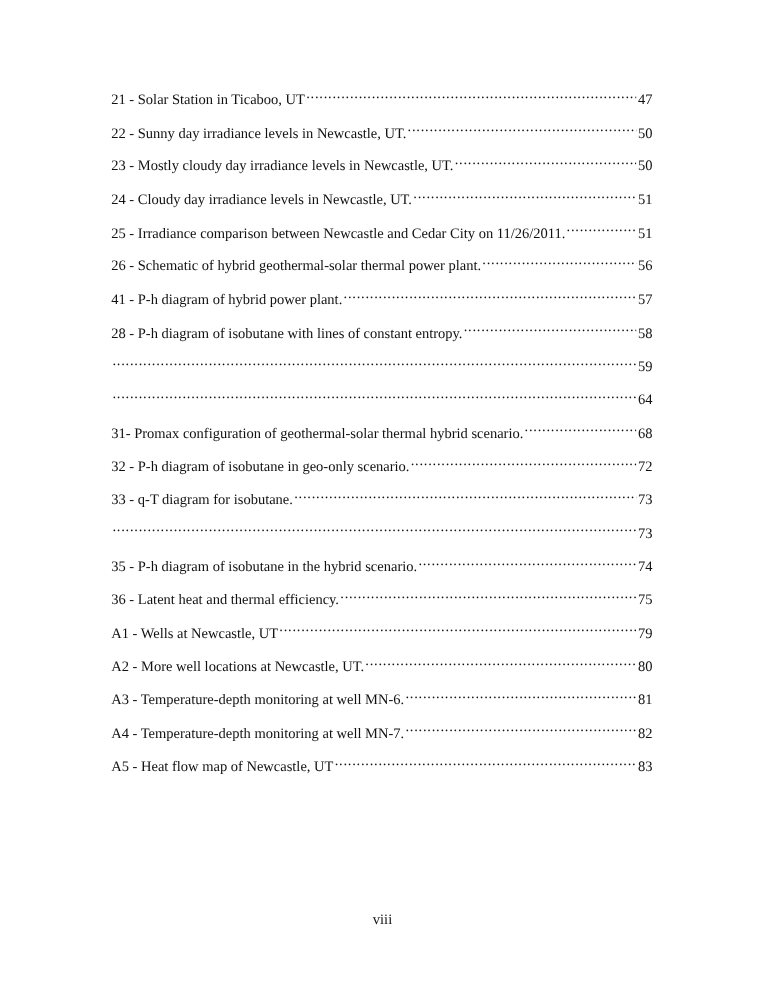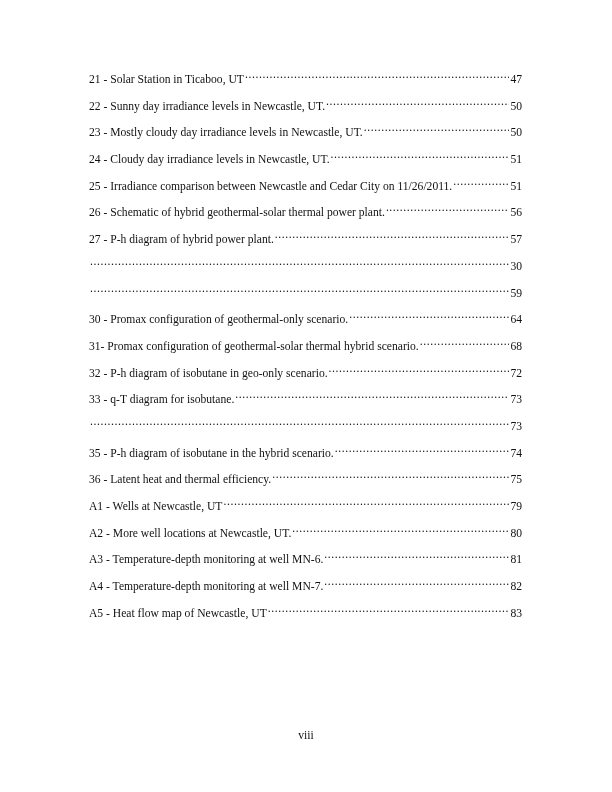--- a/index.html
+++ b/index.html
@@ -95,34 +95,34 @@
         <span class="toc-title">25 - Irradiance comparison between Newcastle and Cedar City on 11/26/2011. </span>
         <span class="toc-leader"></span>
         <span class="toc-page">51</span>
       </div>
     <div class="toc-entry">
         <span class="toc-title">26 - Schematic of hybrid geothermal-solar thermal power plant.</span>
         <span class="toc-leader"></span>
         <span class="toc-page">56</span>
       </div>
     <div class="toc-entry">
-        <span class="toc-title">27 - P-h diagram of hybrid power plant. </span>
+        <span class="toc-title">41 - P-h diagram of hybrid power plant. </span>
         <span class="toc-leader"></span>
         <span class="toc-page">57</span>
       </div>
     <div class="toc-entry">
+        <span class="toc-title">28 - P-h diagram of isobutane with lines of constant entropy. </span>
         <span class="toc-leader"></span>
-        <span class="toc-page">30</span>
+        <span class="toc-page">58</span>
       </div>
     <div class="toc-entry">
         <span class="toc-leader"></span>
         <span class="toc-page">59</span>
       </div>
     <div class="toc-entry">
-        <span class="toc-title">30 - Promax configuration of geothermal-only scenario.</span>
         <span class="toc-leader"></span>
         <span class="toc-page">64</span>
       </div>
     <div class="toc-entry">
         <span class="toc-title">31- Promax configuration of geothermal-solar thermal hybrid scenario. </span>
         <span class="toc-leader"></span>
         <span class="toc-page">68</span>
       </div>
     <div class="toc-entry">
         <span class="toc-title">32 - P-h diagram of isobutane in geo-only scenario.</span>

